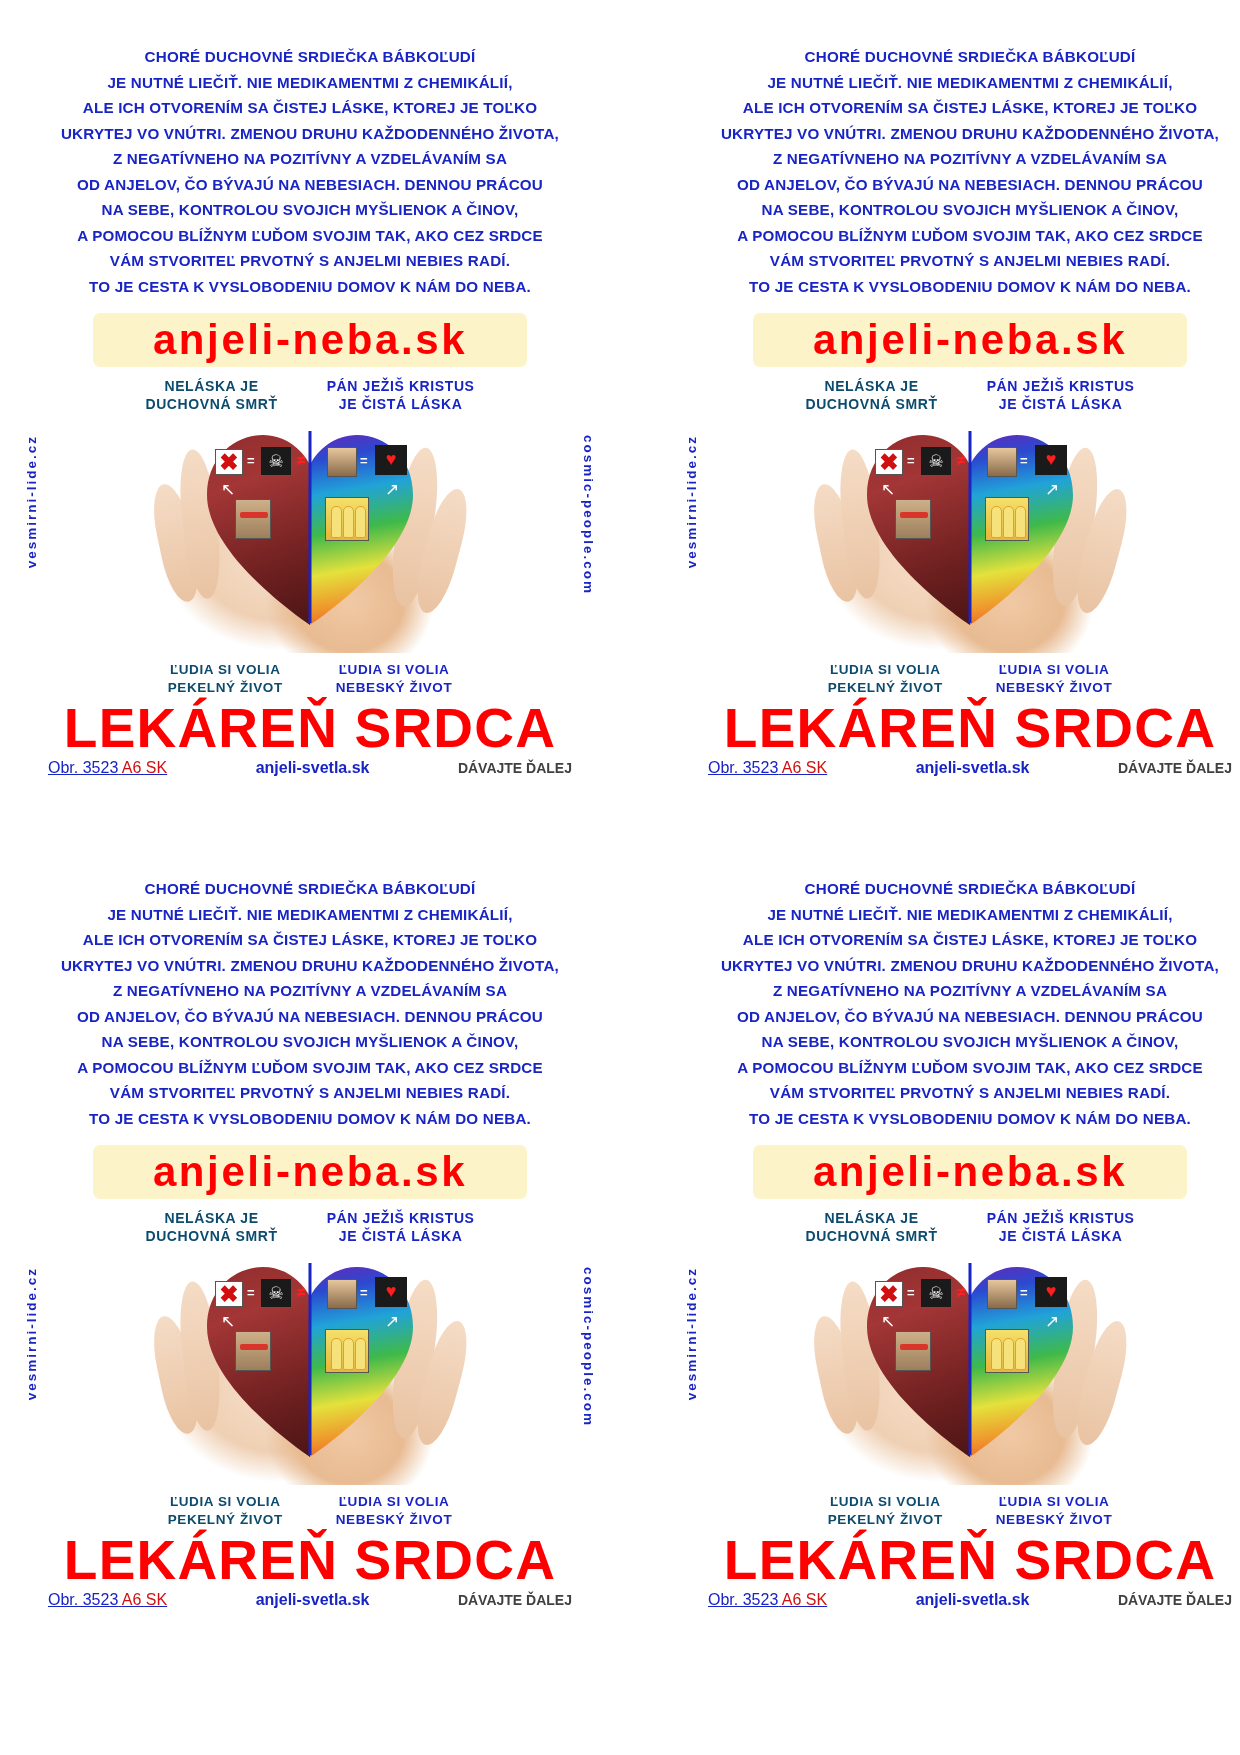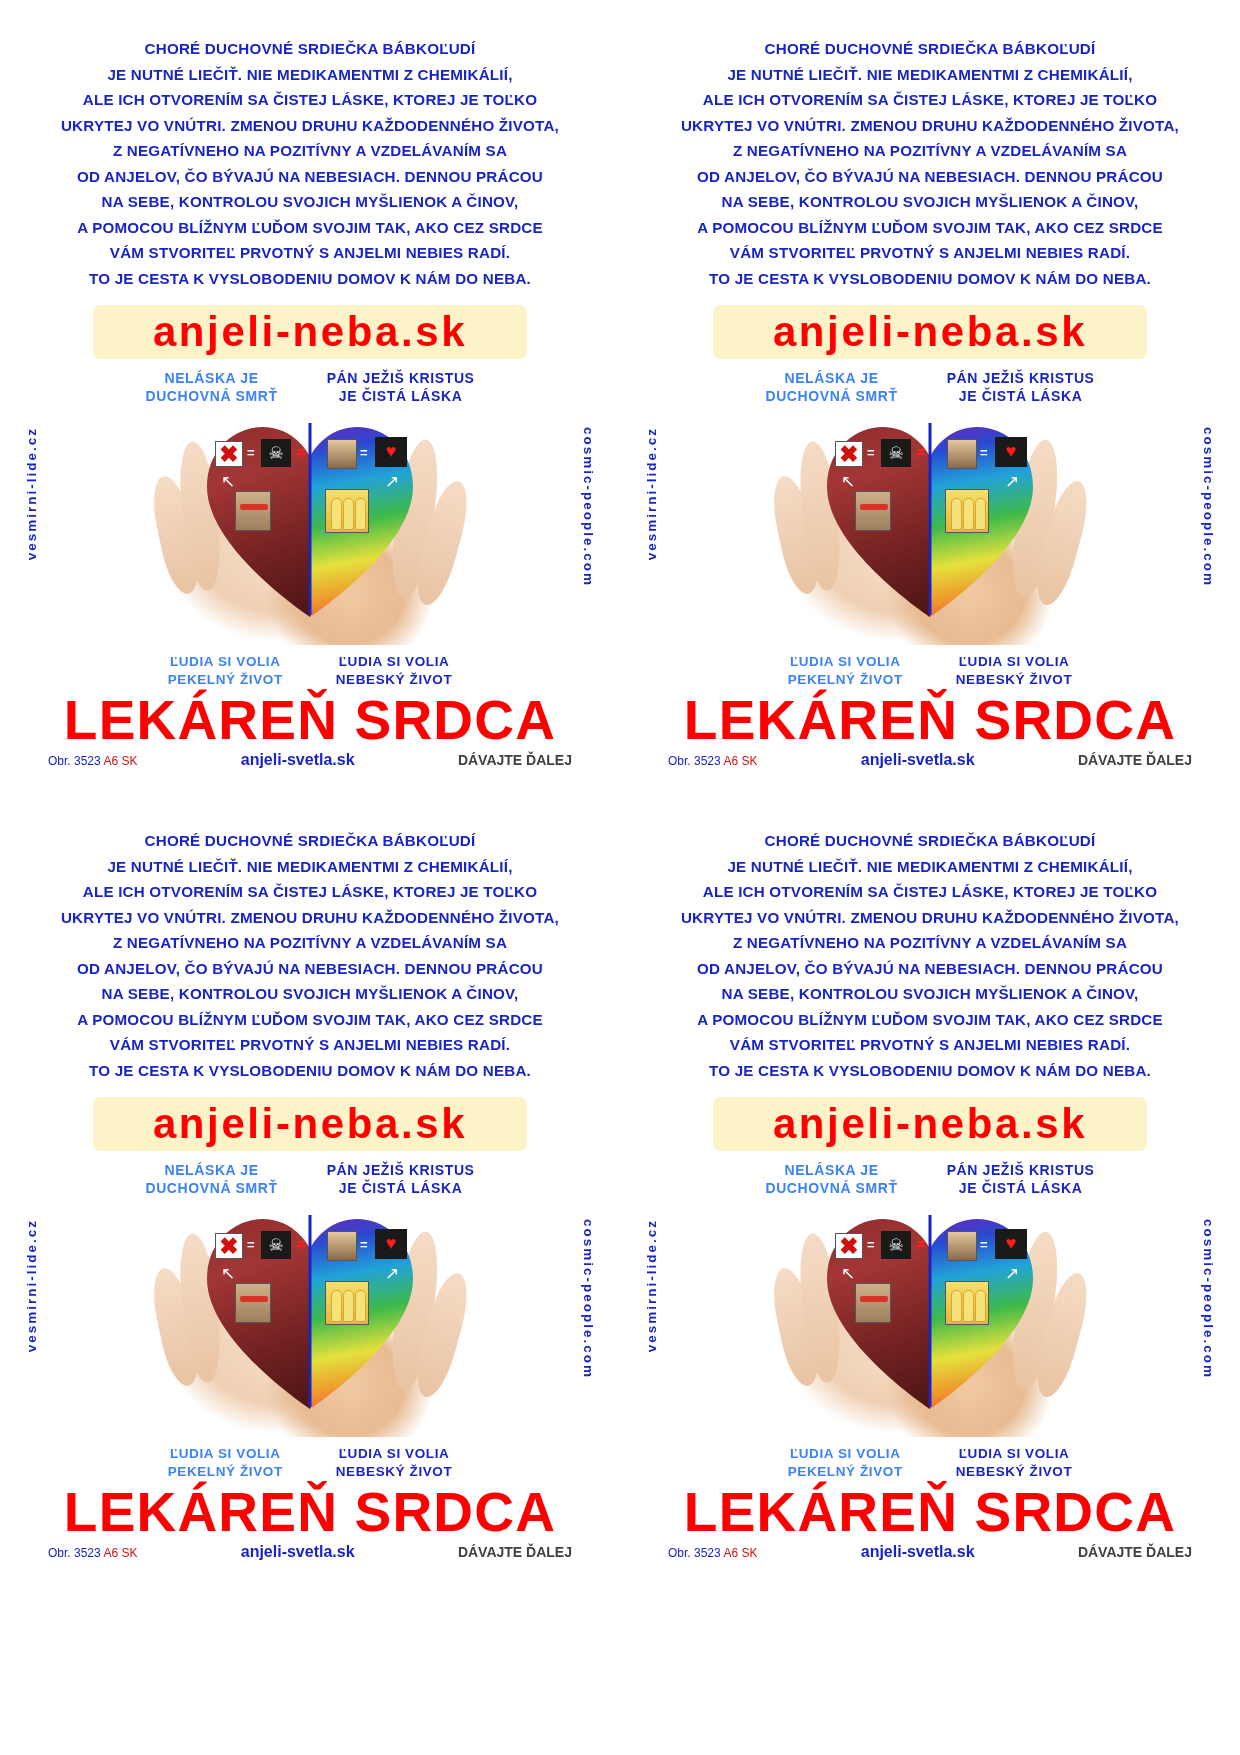--- a/index.html
+++ b/index.html
@@ -14,22 +14,23 @@
     overflow: hidden;
   }
   .sheet {
     position: relative;
     width: 1240px;
     height: 1755px;
     display: grid;
     grid-template-columns: 620px 620px;
     grid-template-rows: 792px 792px;
     align-content: start;
-    padding-top: 20px;
+    padding-top: 28px;
     box-sizing: border-box;
+    gap: 40px;
   }
   .card {
     position: relative;
     width: 620px;
     height: 770px;
     box-sizing: border-box;
     padding: 0 30px;
   }
 
   
@@ -76,21 +77,21 @@
     top: 0;
     width: 100%;
     display: flex;
     justify-content: center;
     gap: 20px;
     font-size: 14px;
     font-weight: bold;
     line-height: 18px;
     letter-spacing: 0.6px;
   }
-  .cap-left { color: #3b82f6; text-align: center; }
+  .cap-left { color: #0c4a6e; text-align: center; }
   .cap-right { color: #1924c4; text-align: center; margin-left: 29px; }
 
   .cap-bottom {
     position: absolute;
     bottom: 0;
     width: 100%;
     display: flex;
     justify-content: center;
     gap: 24px;
     font-size: 13.5px;
@@ -253,21 +254,21 @@
   
   .footer {
     display: flex;
     align-items: baseline;
     justify-content: space-between;
     margin-top: 2px;
     padding: 0 18px;
     font-size: 13.5px;
     font-weight: bold;
   }
-  .f-left { color: #1924c4; font-weight: normal; font-size: 12px; }
+  .f-left { color: #1924c4; font-weight: normal; font-size: 16px; text-decoration: underline; }
   .f-left .a6 { color: #d01010; }
   .f-mid { color: #1924c4; font-size: 16px; }
   .f-right { color: #404040; font-size: 14px; }
 </style>
 </head>
 <body>
 
 <div class="sheet">
 
   <div class="card">

